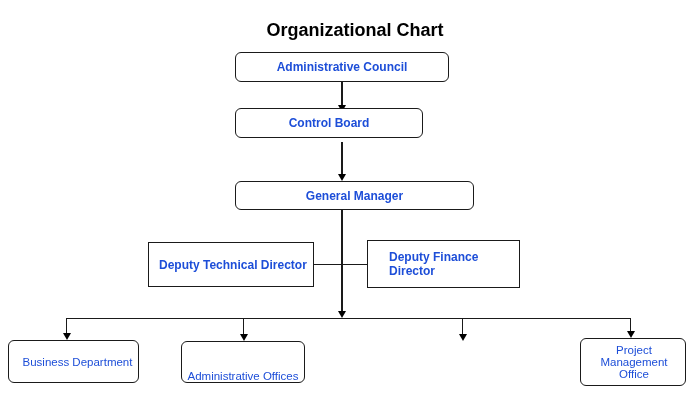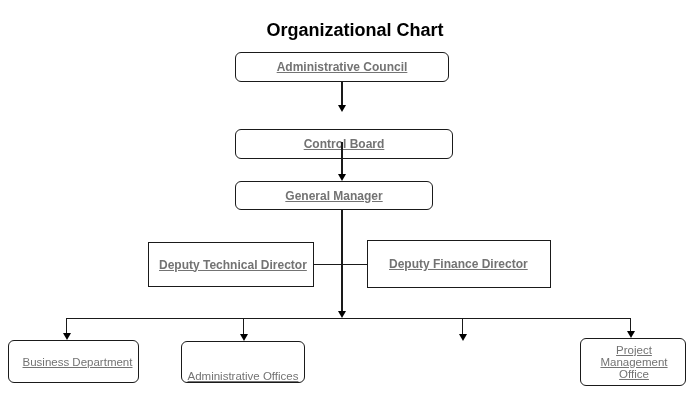--- a/index.html
+++ b/index.html
@@ -23,26 +23,25 @@
     text-align: center;
     font-size: 18px;
     font-weight: bold;
     color: #000000;
     margin: 8px;
   }
   .box {
     position: absolute;
     border: 1px solid #1a1a1a;
     background: #ffffff;
-    color: #737373;
+    color: #1d4ed8;
     display: flex;
     align-items: center;
     box-sizing: border-box;
     font-size: 12px;
-    text-decoration: underline;
   }
   .rounded { border-radius: 6px; text-align: center; }
   .bold { font-weight: bold; }
   .center { justify-content: center; text-align: center; }
   .leftpad { justify-content: flex-start; text-align: left; padding-left: 10px; padding-right: 6px; }
   .line {
     position: absolute;
     background: #1a1a1a;
   }
   .arrow-down {
@@ -61,41 +60,41 @@
 
   <h1 class="title">Organizational Chart</h1>
 
   <div class="box rounded bold center" style="left:235px; top:52px; width:214px; height:30px;">
     <span>Administrative Council</span>
   </div>
 
   <div class="line" style="left:341px; top:82px; width:2px; height:24px;"></div>
   <div class="arrow-down" style="left:338px; top:105px;"></div>
 
-  <div class="box rounded bold center" style="left:235px; top:129px; width:218px; height:30px;">
+  <div class="box rounded bold center" style="left:235px; top:108px; width:188px; height:30px;">
     <span>Control Board</span>
   </div>
 
   <div class="line" style="left:341px; top:142px; width:2px; height:33px;"></div>
   <div class="arrow-down" style="left:338px; top:174px;"></div>
 
-  <div class="box rounded bold center" style="left:235px; top:181px; width:198px; height:29px;">
+  <div class="box rounded bold center" style="left:235px; top:181px; width:239px; height:29px;">
     <span>General Manager</span>
   </div>
 
   <div class="line" style="left:341px; top:210px; width:2px; height:101px;"></div>
   <div class="arrow-down" style="left:338px; top:311px;"></div>
 
   <div class="line" style="left:314px; top:264px; width:53px; height:1px;"></div>
 
   <div class="box bold leftpad" style="left:148px; top:242px; width:166px; height:45px;">
     <span>Deputy Technical Director</span>
   </div>
 
-  <div class="box bold leftpad" style="left:367px; top:240px; width:184px; height:48px;padding-left:21px;">
+  <div class="box bold leftpad" style="left:367px; top:240px; width:153px; height:48px;padding-left:21px;">
     <span>Deputy Finance Director</span>
   </div>
 
   <div class="line" style="left:66px; top:318px; width:565px; height:1px;"></div>
 
   <div class="line" style="left:66px; top:318px; width:1px; height:15px;"></div>
   <div class="arrow-down" style="left:63px; top:333px;"></div>
 
   <div class="line" style="left:243px; top:318px; width:1px; height:16px;"></div>
   <div class="arrow-down" style="left:240px; top:334px;"></div>

